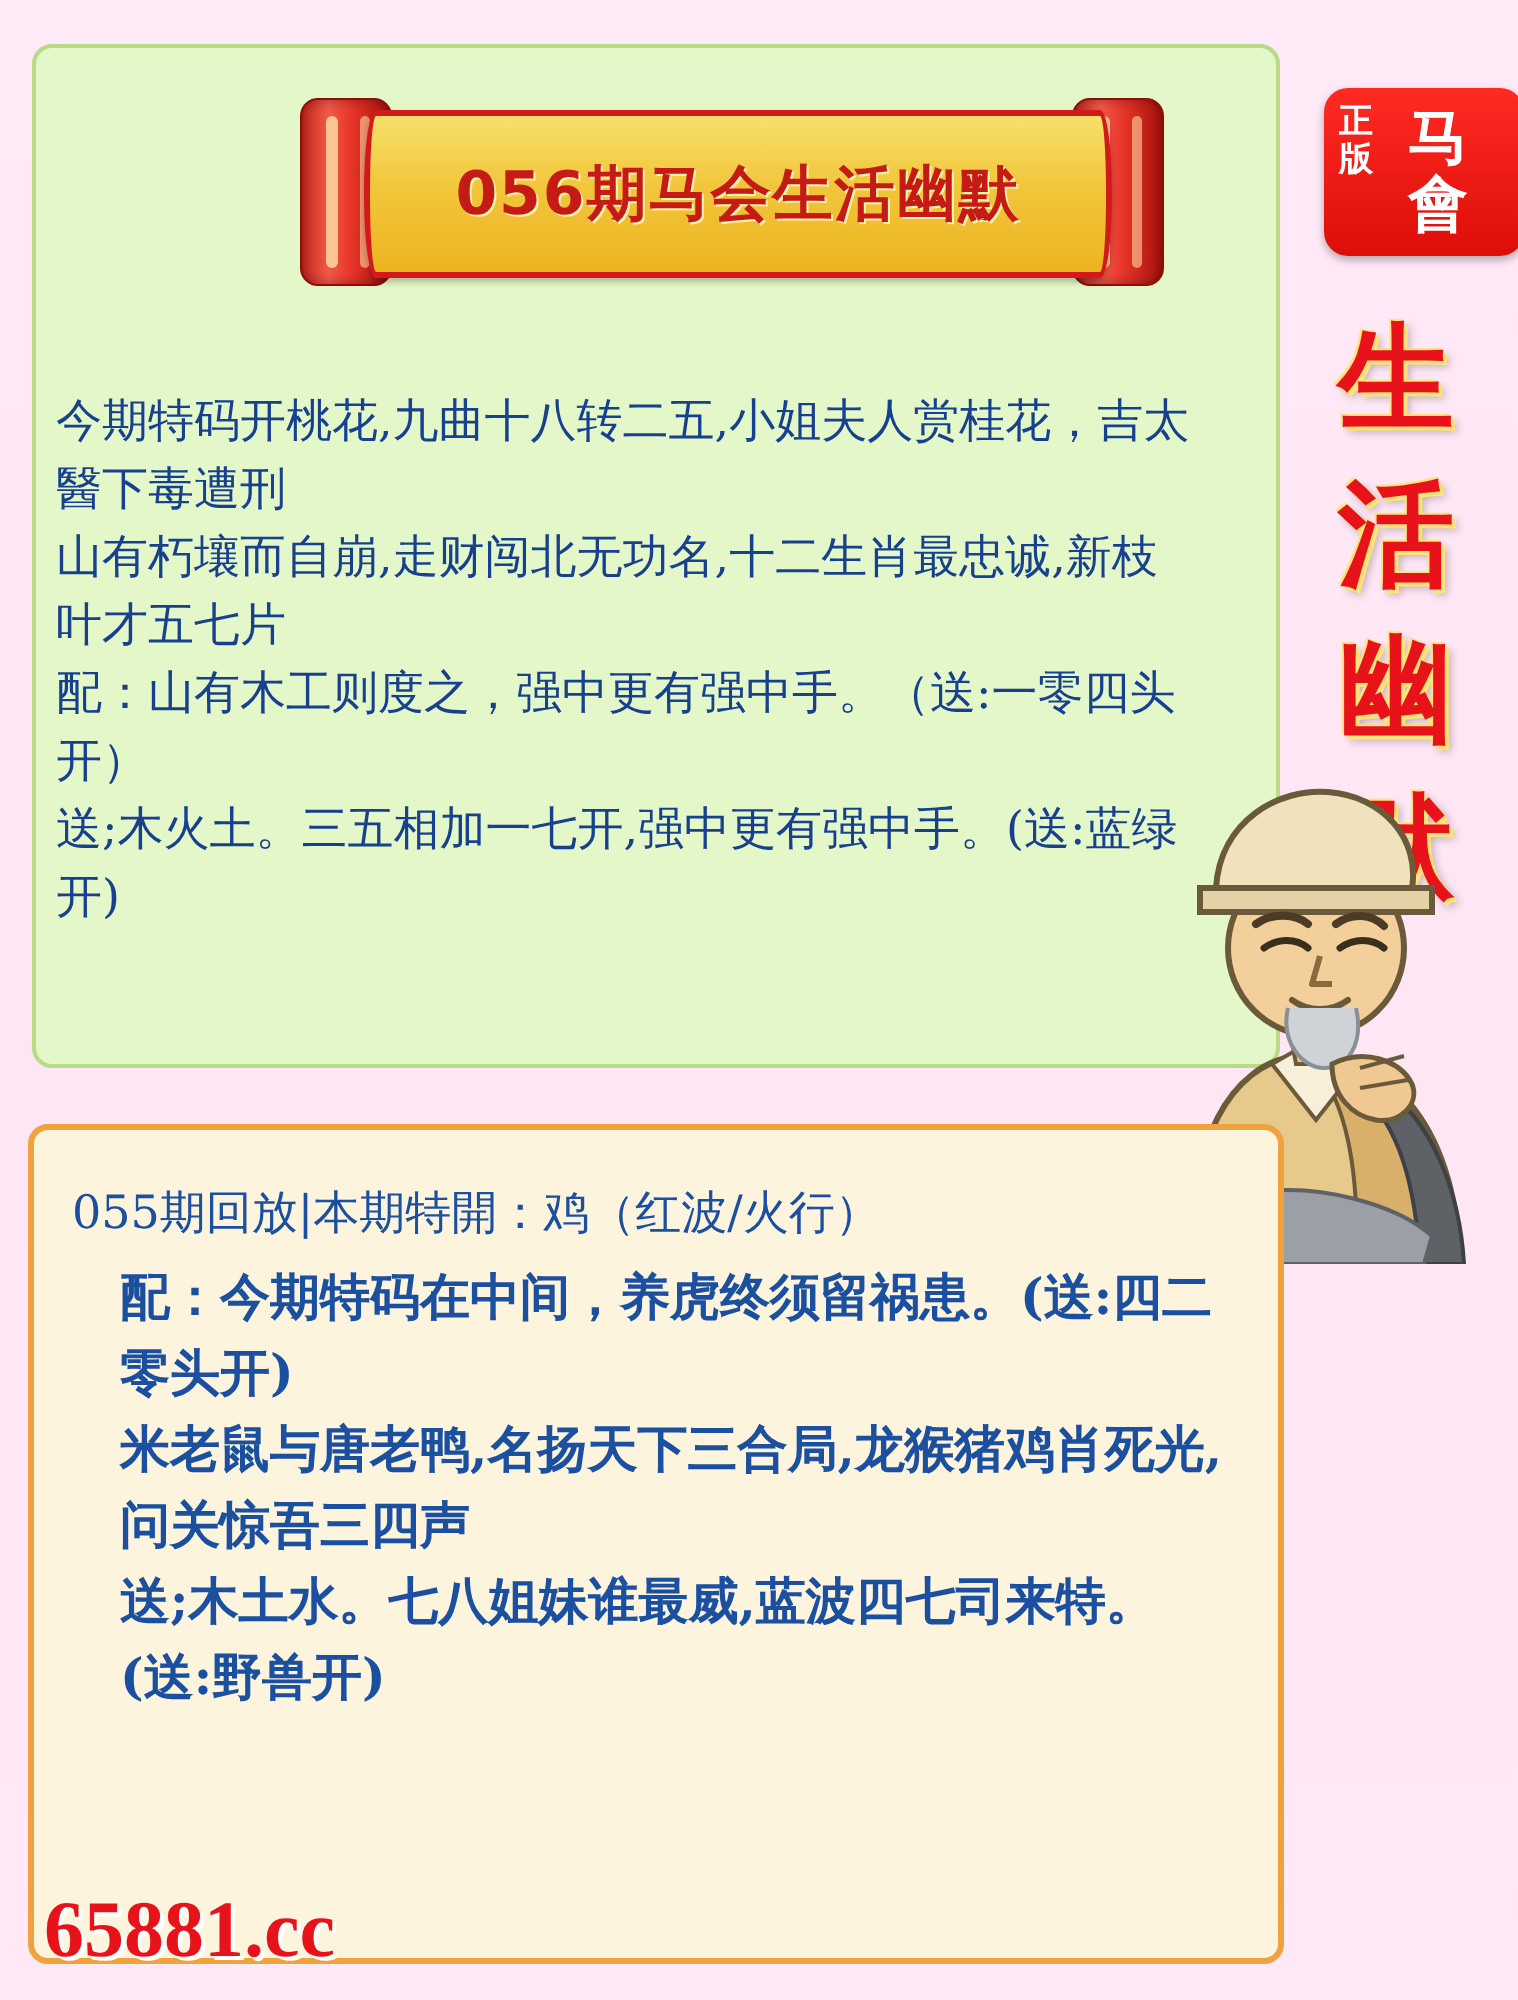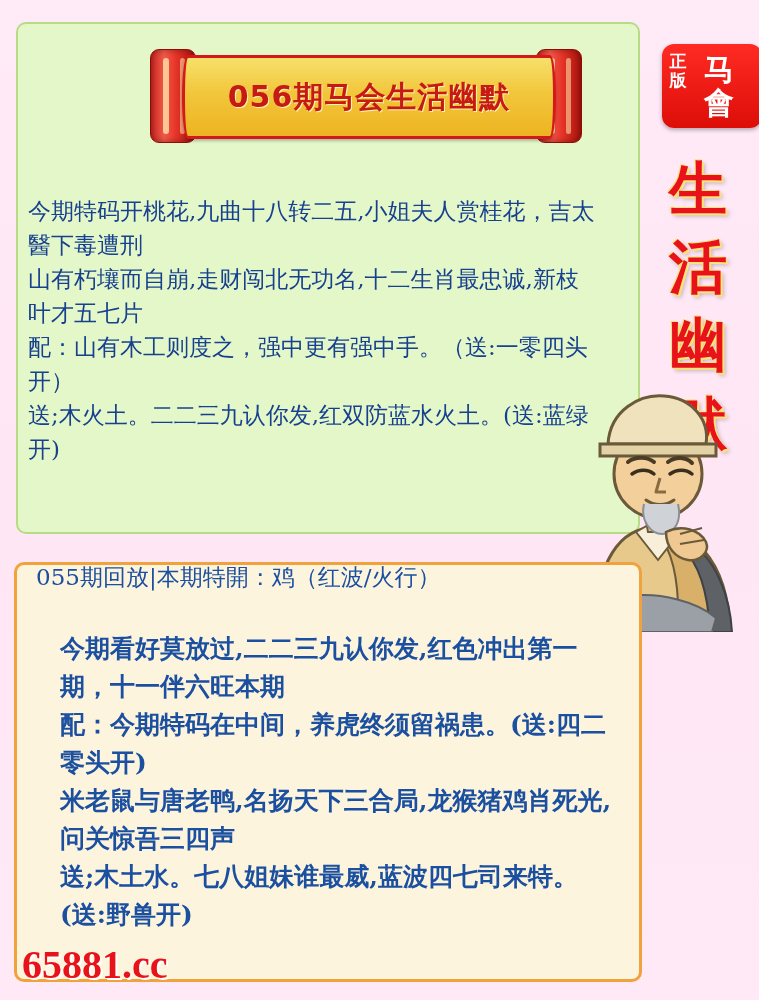--- a/index.html
+++ b/index.html
@@ -183,21 +183,21 @@
     width: 628px;
     height: 420px;
     background: #fdf4dd;
     border: 3px solid #f0a23c;
     border-radius: 10px;
     box-sizing: border-box;
   }
   .bottom-head {
     position: absolute;
     left: 36px;
-    top: 562px;
+    top: 592px;
     width: 580px;
     font-family: "DejaVu Serif", "Liberation Serif", serif;
     font-size: 23px;
     line-height: 30px;
     color: #1b4fa0;
     white-space: nowrap;
   }
   .bottom-text {
     position: absolute;
     left: 60px;
@@ -250,21 +250,21 @@
     <div class="roll right"></div>
     <div class="plate">
       <span class="title">056期马会生活幽默</span>
     </div>
   </div>
 
   <div class="top-text">
     <p>今期特码开桃花,九曲十八转二五,小姐夫人赏桂花，吉太醫下毒遭刑</p>
     <p>山有朽壤而自崩,走财闯北无功名,十二生肖最忠诚,新枝叶才五七片</p>
     <p>配：山有木工则度之，强中更有强中手。（送:一零四头开）</p>
-    <p>送;木火土。二二三九认你发,红双防蓝水火土。(送:蓝绿开)</p>
+    <p>送;木火土。三五相加一七开,强中更有强中手。(送:蓝绿开)</p>
   </div>
 
   <div class="stamp">
     <span class="zheng">正版</span>
     <span class="mahui">马會</span>
   </div>
 
   <div class="side-title">生活幽默</div>
 
   <svg class="figure" viewBox="0 0 215 250">
@@ -296,21 +296,20 @@
     <path d="M104 122 C100 140 112 152 122 152 C134 152 142 140 138 122" fill="#cfd3d8" stroke="#8a8f96" stroke-width="2"></path>
 
     <path d="M126 150 C142 142 160 148 166 160 C170 170 160 180 148 178 C136 176 126 166 126 150 Z" fill="#f0c892" stroke="#6b5a3a" stroke-width="2.5"></path>
     <path d="M140 152 L162 146" stroke="#6b5a3a" stroke-width="2"></path>
     <path d="M140 162 L164 158" stroke="#6b5a3a" stroke-width="2"></path>
   </svg>
 
   <div class="bottom-panel"></div>
   <div class="bottom-head">055期回放|本期特開：鸡（红波/火行）</div>
   <div class="bottom-text">
-    <p>今期看好莫放过,二二三九认你发,红色冲出第一期，十一伴六旺本期</p>
     <p>配：今期特码在中间，养虎终须留祸患。(送:四二零头开)</p>
     <p>米老鼠与唐老鸭,名扬天下三合局,龙猴猪鸡肖死光,问关惊吾三四声</p>
     <p>送;木土水。七八姐妹谁最威,蓝波四七司来特。(送:野兽开)</p>
   </div>
 
   <div class="watermark">
     <span class="wm-en">65881.cc</span>
   </div>
 
 </div>

